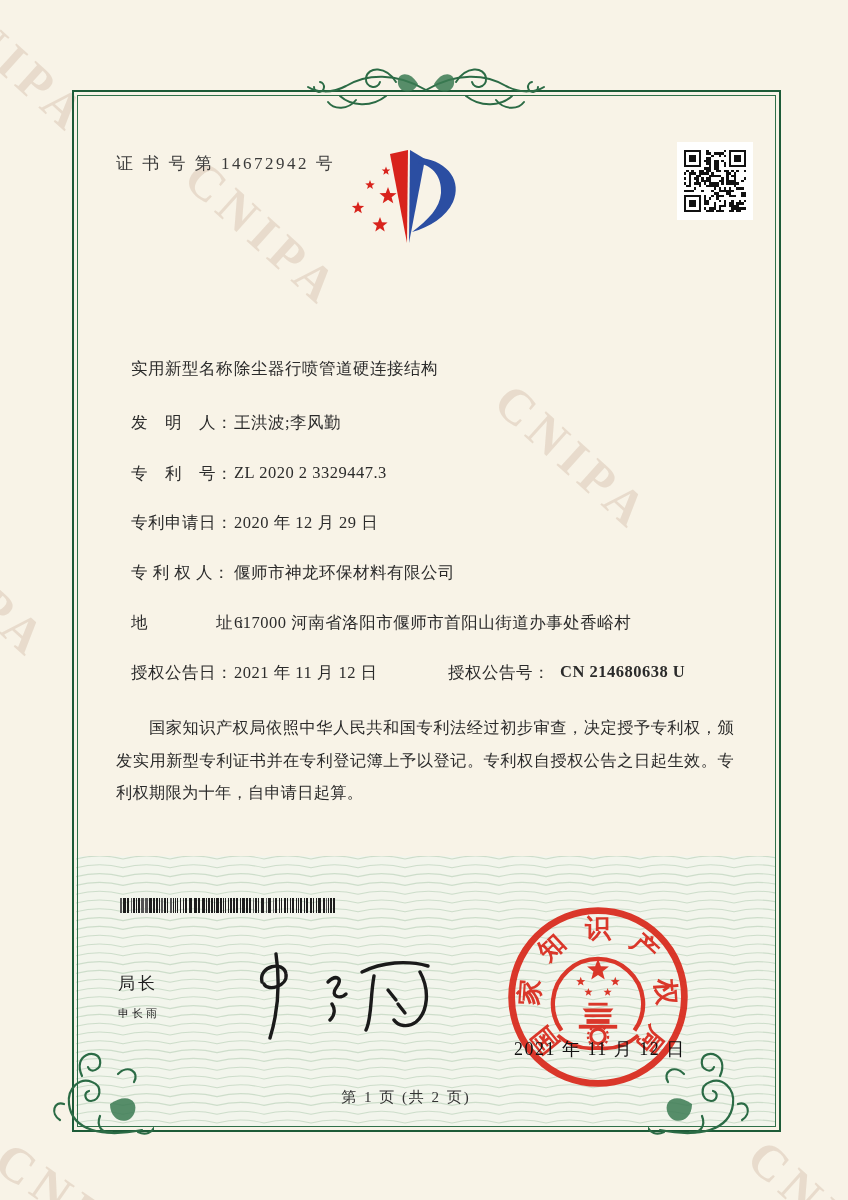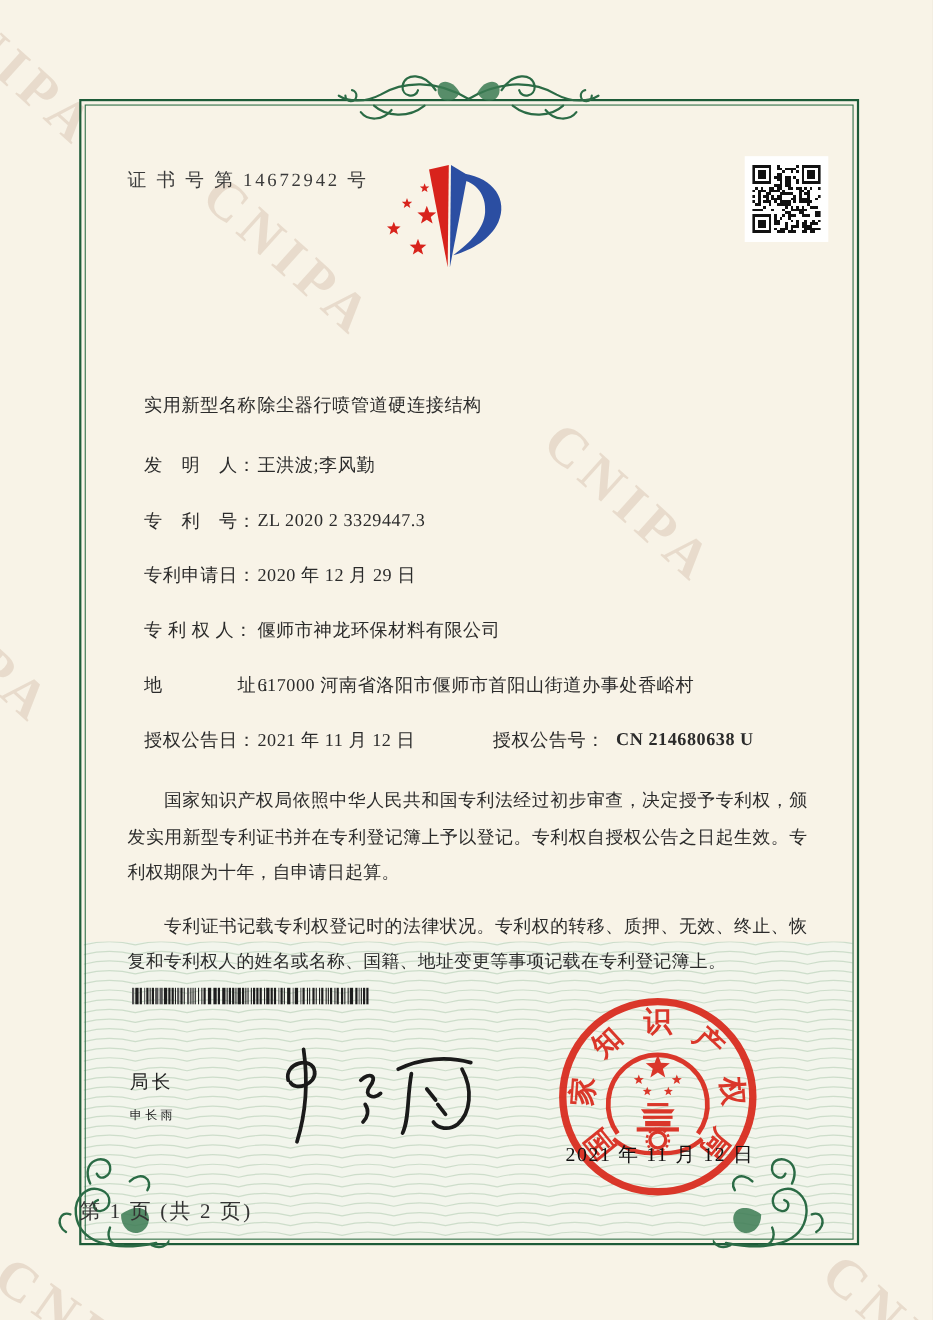--- a/index.html
+++ b/index.html
@@ -46,22 +46,22 @@
   .sig-title{position:absolute;left:118px;top:972px;font-family:"Liberation Sans","DejaVu Sans",sans-serif;
              font-size:17px;letter-spacing:3px;color:#222;}
   .sig-name{position:absolute;left:118px;top:1006px;font-family:"Liberation Sans","DejaVu Sans",sans-serif;
             font-size:11px;letter-spacing:3px;color:#222;}
   .sig-script{position:absolute;left:232px;top:942px;width:208px;height:100px;}
   
   .seal{position:absolute;left:502px;top:901px;width:192px;height:192px;opacity:.93;}
   .seal-date{position:absolute;left:514px;top:1037px;font-size:18px;letter-spacing:1.5px;
              color:#111;font-weight:500;white-space:nowrap;}
   
-  .page-info{position:absolute;left:72px;top:1088px;width:668px;
-             font-size:19px;letter-spacing:2px;color:#333;}
+  .page-info{position:absolute;left:72px;top:1088px;width:668px;text-align:center;
+             font-size:15px;letter-spacing:2px;color:#333;}
   .cont-box{position:absolute;left:330px;top:1134px;background:#ffffff;padding:8px 12px;
             font-size:14.5px;letter-spacing:2px;color:#222;}
 </style>
 </head>
 <body>
 
 <div class="page">
 
   <div class="wm" style="left:-40px;top:-25px;">CNIPA</div>
   <div class="wm" style="left:212px;top:148px;">CNIPA</div>
@@ -404,21 +404,20 @@
   </div>
   <div class="row r-grant">
     <span class="lbl">授权公告日：</span>
     <span class="val">2021 年 11 月 12 日</span>
     <span class="lbl2">授权公告号：</span>
     <span class="val2">CN 214680638 U</span>
   </div>
 
   <div class="body-text">
     <p>国家知识产权局依照中华人民共和国专利法经过初步审查，决定授予专利权，颁发实用新型专利证书并在专利登记簿上予以登记。专利权自授权公告之日起生效。专利权期限为十年，自申请日起算。</p>
-    <p>专利证书记载专利权登记时的法律状况。专利权的转移、质押、无效、终止、恢复和专利权人的姓名或名称、国籍、地址变更等事项记载在专利登记簿上。</p>
   </div>
 
   <div class="barcode" id="barcode">
       <span style="width: 2px; margin-right: 1px; background: rgb(85, 85, 85);"></span>
       <span style="width: 3px; margin-right: 1px; background: rgb(29, 29, 29);"></span>
       <span style="width: 2px; margin-right: 2px; background: rgb(29, 29, 29);"></span>
       <span style="width: 1px; margin-right: 1px; background: rgb(85, 85, 85);"></span>
       <span style="width: 2px; margin-right: 1px; background: rgb(29, 29, 29);"></span>
       <span style="width: 1px; margin-right: 1px; background: rgb(29, 29, 29);"></span>
       <span style="width: 2px; margin-right: 1px; background: rgb(29, 29, 29);"></span>

